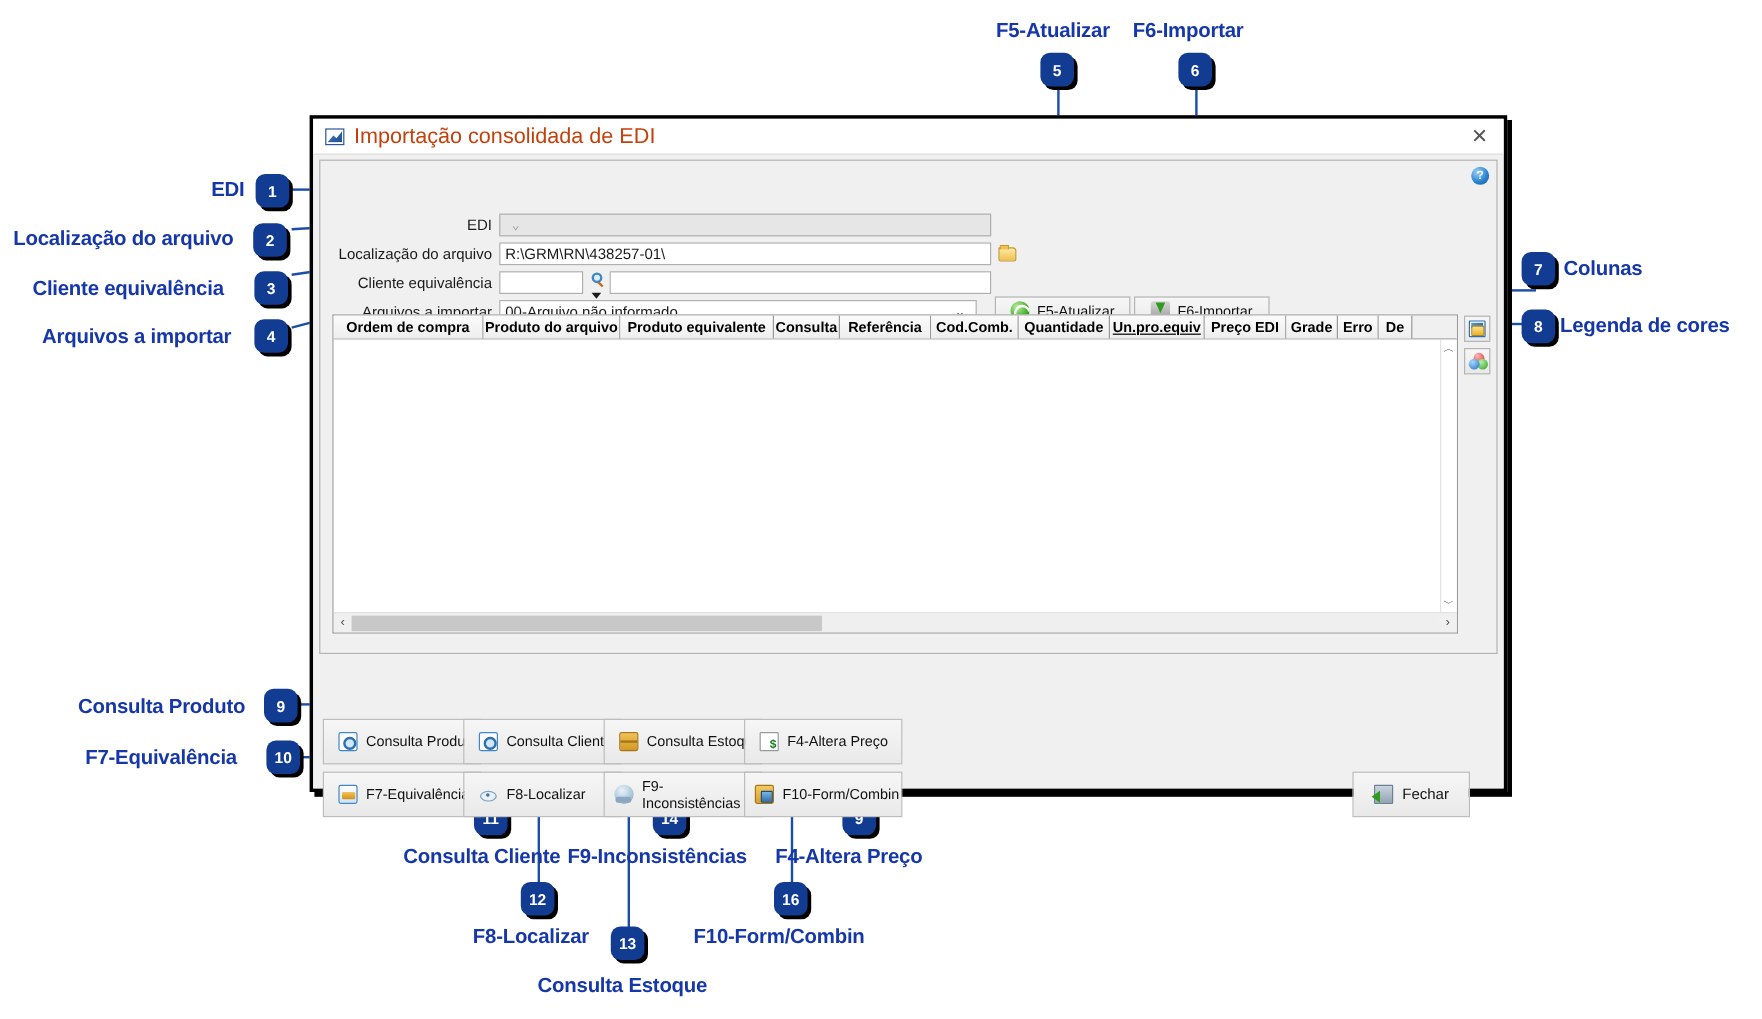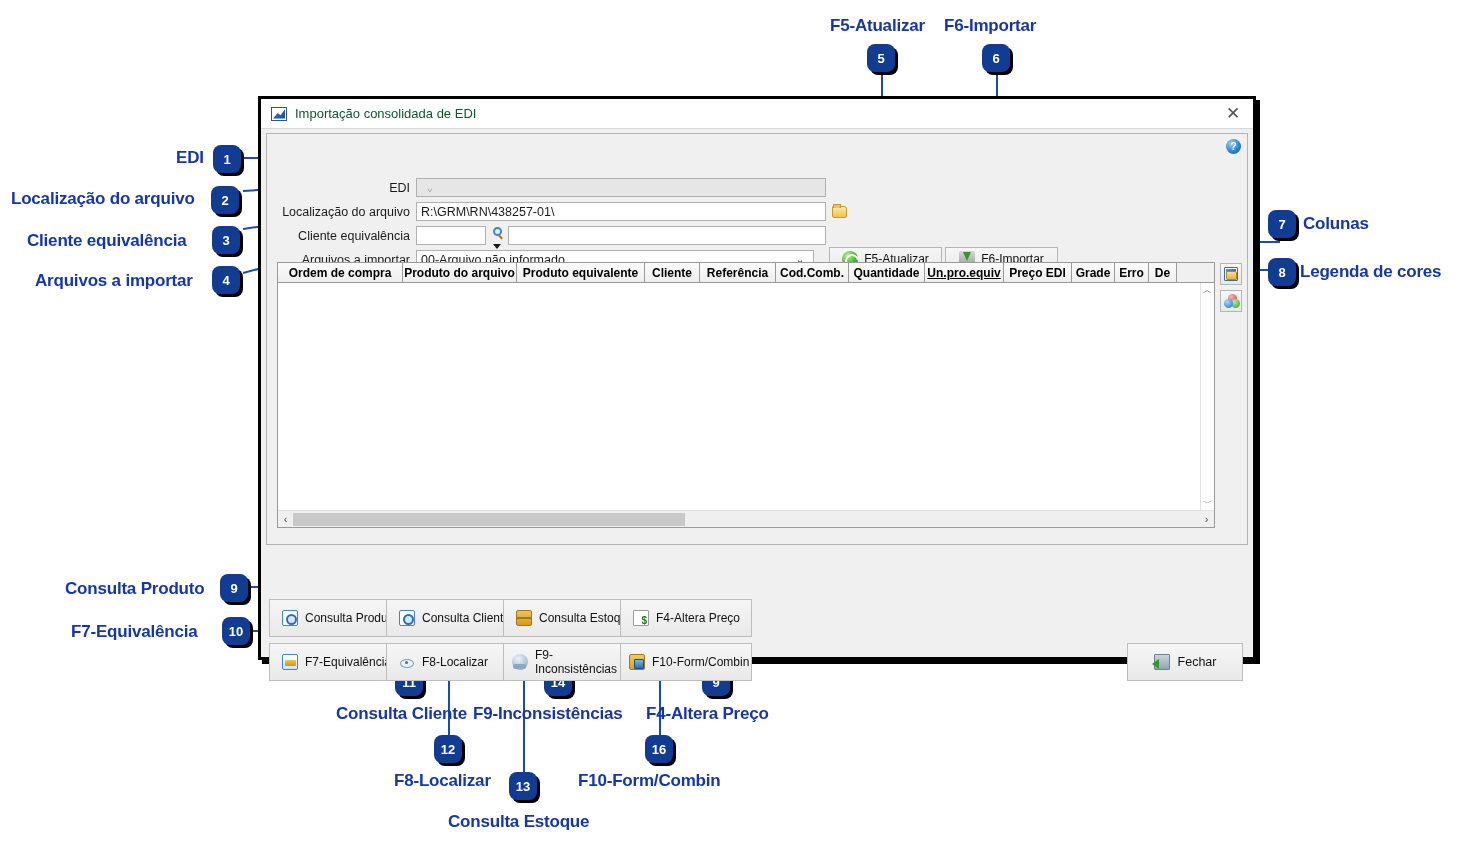--- a/index.html
+++ b/index.html
@@ -70,22 +70,22 @@
     flex: none;
   }
   .title-icon::after {
     content: "";
     position: absolute; left: 1px; top: 1px;
     width: 12px; height: 10px;
     background: linear-gradient(135deg,#3a78c8 0%, #1f4e8c 100%);
     clip-path: polygon(0 100%, 40% 45%, 62% 68%, 100% 8%, 100% 100%);
   }
   .title-text {
-    font-size: 13px;
-    color: #14532d;
+    font-size: 18px;
+    color: #c2410c;
     flex: 1;
   }
   .close-x {
     width: 28px; height: 22px;
     display: flex; align-items: center; justify-content: center;
     color: #555; font-size: 17px; line-height: 1;
     cursor: pointer;
   }
 
   .client-area {
@@ -373,21 +373,21 @@
     background: linear-gradient(180deg,#f6f6f6 0%,#e9e9e9 100%);
     border: 1px solid #bdbdbd;
     display: flex; align-items: center;
     gap: 7px; padding-left: 12px;
     font-size: 12px; color: #111;
     cursor: pointer; user-select: none;
   }
   .fechar {
     position: absolute;
     left: 866px; top: 514px;
-    width: 116px; height: 38px;
+    width: 98px; height: 38px;
     background: linear-gradient(180deg,#f6f6f6 0%,#e9e9e9 100%);
     border: 1px solid #bdbdbd;
     display:flex; align-items:center; justify-content:center; gap:8px;
     font-size: 12.5px; color:#111; cursor:pointer;
   }
   .sidebtn {
     position: absolute;
     width: 22px; height: 22px;
     background: linear-gradient(180deg,#f7f7f7 0%,#e8e8e8 100%);
     border: 1px solid #b5b5b5;
@@ -522,21 +522,21 @@
       <div class="btn" style="position:absolute; left:684px; top:118px; width:113px; height:24px;">
         <span class="ico ico-import"></span>
         <span>F6-Importar</span>
       </div>
 
       <div id="grid">
         <div class="hdr-row" id="hdr">
             <div class="hcell" style="width: 125px; flex: 0 0 125px;">Ordem de compra</div>
             <div class="hcell" style="width: 114px; flex: 0 0 114px;">Produto do arquivo</div>
             <div class="hcell" style="width: 128px; flex: 0 0 128px;">Produto equivalente</div>
-            <div class="hcell" style="width: 55px; flex: 0 0 55px;">Cliente</div>
+            <div class="hcell" style="width: 55px; flex: 0 0 55px;">Consulta</div>
             <div class="hcell" style="width: 76px; flex: 0 0 76px;">Referência</div>
             <div class="hcell" style="width: 73px; flex: 0 0 73px;">Cod.Comb.</div>
             <div class="hcell" style="width: 76px; flex: 0 0 76px;">Quantidade</div>
             <div class="hcell" style="width: 79px; flex: 0 0 79px; text-decoration: underline;">Un.pro.equiv</div>
             <div class="hcell" style="width: 68px; flex: 0 0 68px;">Preço EDI</div>
             <div class="hcell" style="width: 43px; flex: 0 0 43px;">Grade</div>
             <div class="hcell" style="width: 34px; flex: 0 0 34px;">Erro</div>
             <div class="hcell" style="width: 28px; flex: 0 0 28px;">De</div>
           </div>
         <div class="grid-body"></div>

